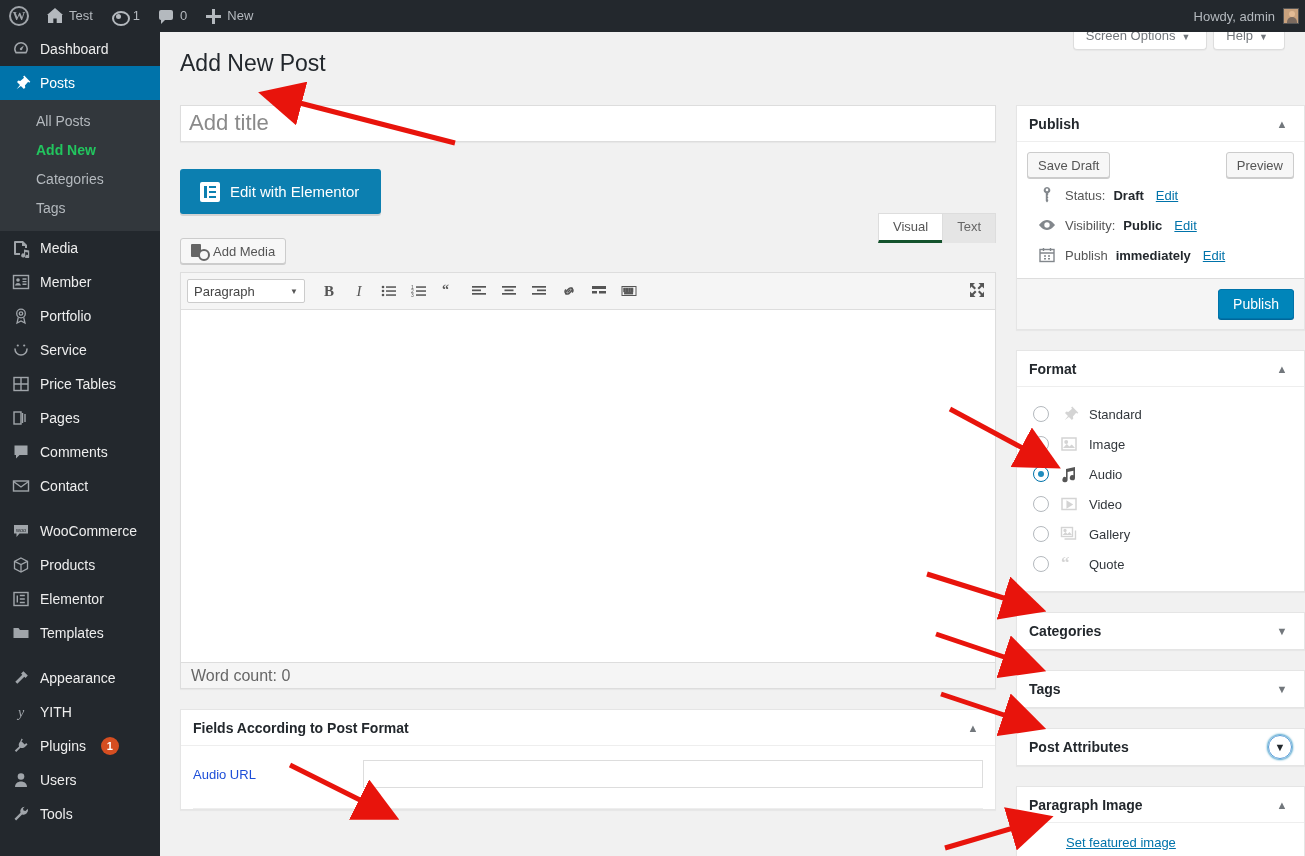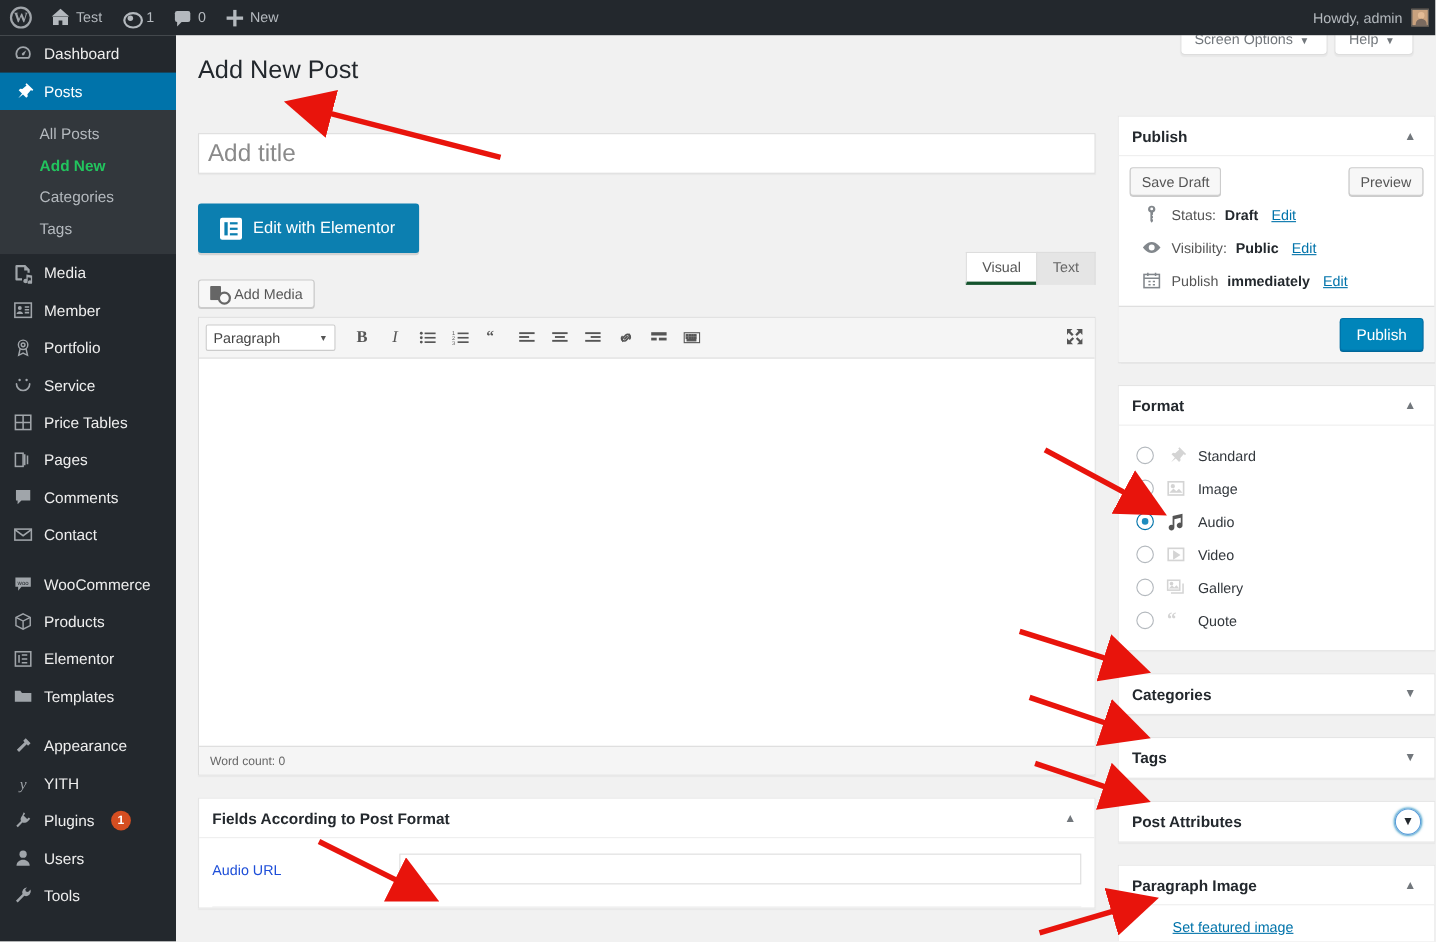--- a/index.html
+++ b/index.html
@@ -121,21 +121,21 @@
     box-shadow: 0 1px 1px rgba(0,0,0,.04);
   }
   .sm-btn .caret { margin-left: 6px; font-size: 9px; color:#72777c; }
 
   h1#page-title {
     font-size: 23px; font-weight: 400; color: #23282d;
     padding: 9px 0 4px 20px; line-height: 29px; margin-top: 8px;
   }
 
   #post-body { position: absolute; top: 73px; left: 20px; width: 1125px; }
-  #post-body-content { position: absolute; top: 16px; left: 0; width: 816px; }
+  #post-body-content { position: absolute; top: 0; left: 0; width: 816px; }
   #postbox-side { position: absolute; top: 0; left: 836px; width: 289px; }
 
   .title-wrap {
     background:#fff; border:1px solid #ddd; box-shadow: 0 1px 1px rgba(0,0,0,.04);
     height: 37px; display:flex; align-items:center;
   }
   .title-input {
     border:none; outline:none; width:100%; font-size:1.7em; font-family:"Liberation Sans", sans-serif;
     padding: 3px 8px; color:#32373c; line-height:1.4; background:transparent;
   }
@@ -200,21 +200,21 @@
   }
   .tbtn.b { font-weight:bold; font-size:15px; font-family:"Liberation Serif", serif; }
   .tbtn.i { font-style:italic; font-size:15px; font-family:"Liberation Serif", serif; }
   .tbtn svg { display:block; }
   .dfw {
     position:absolute; right: 8px; top: 7px; width:20px; height:20px;
   }
   .mce-body { height: 352px; background:#fff; }
   .statusbar {
     border-top:1px solid #ddd; background:#f5f5f5; height:26px;
-    display:flex; align-items:center; padding: 0 10px; font-size:11px; color:#666;
+    display:flex; align-items:center; padding: 0 10px; font-size:16px; color:#666;
   }
 
   
   .postbox {
     background:#fff; border:1px solid #e5e5e5; box-shadow: 0 1px 1px rgba(0,0,0,.04);
     margin-bottom: 20px;
   }
   .pb-header {
     display:flex; align-items:center; justify-content:space-between;
     padding: 0 12px; height: 36px; border-bottom:1px solid #eee;

